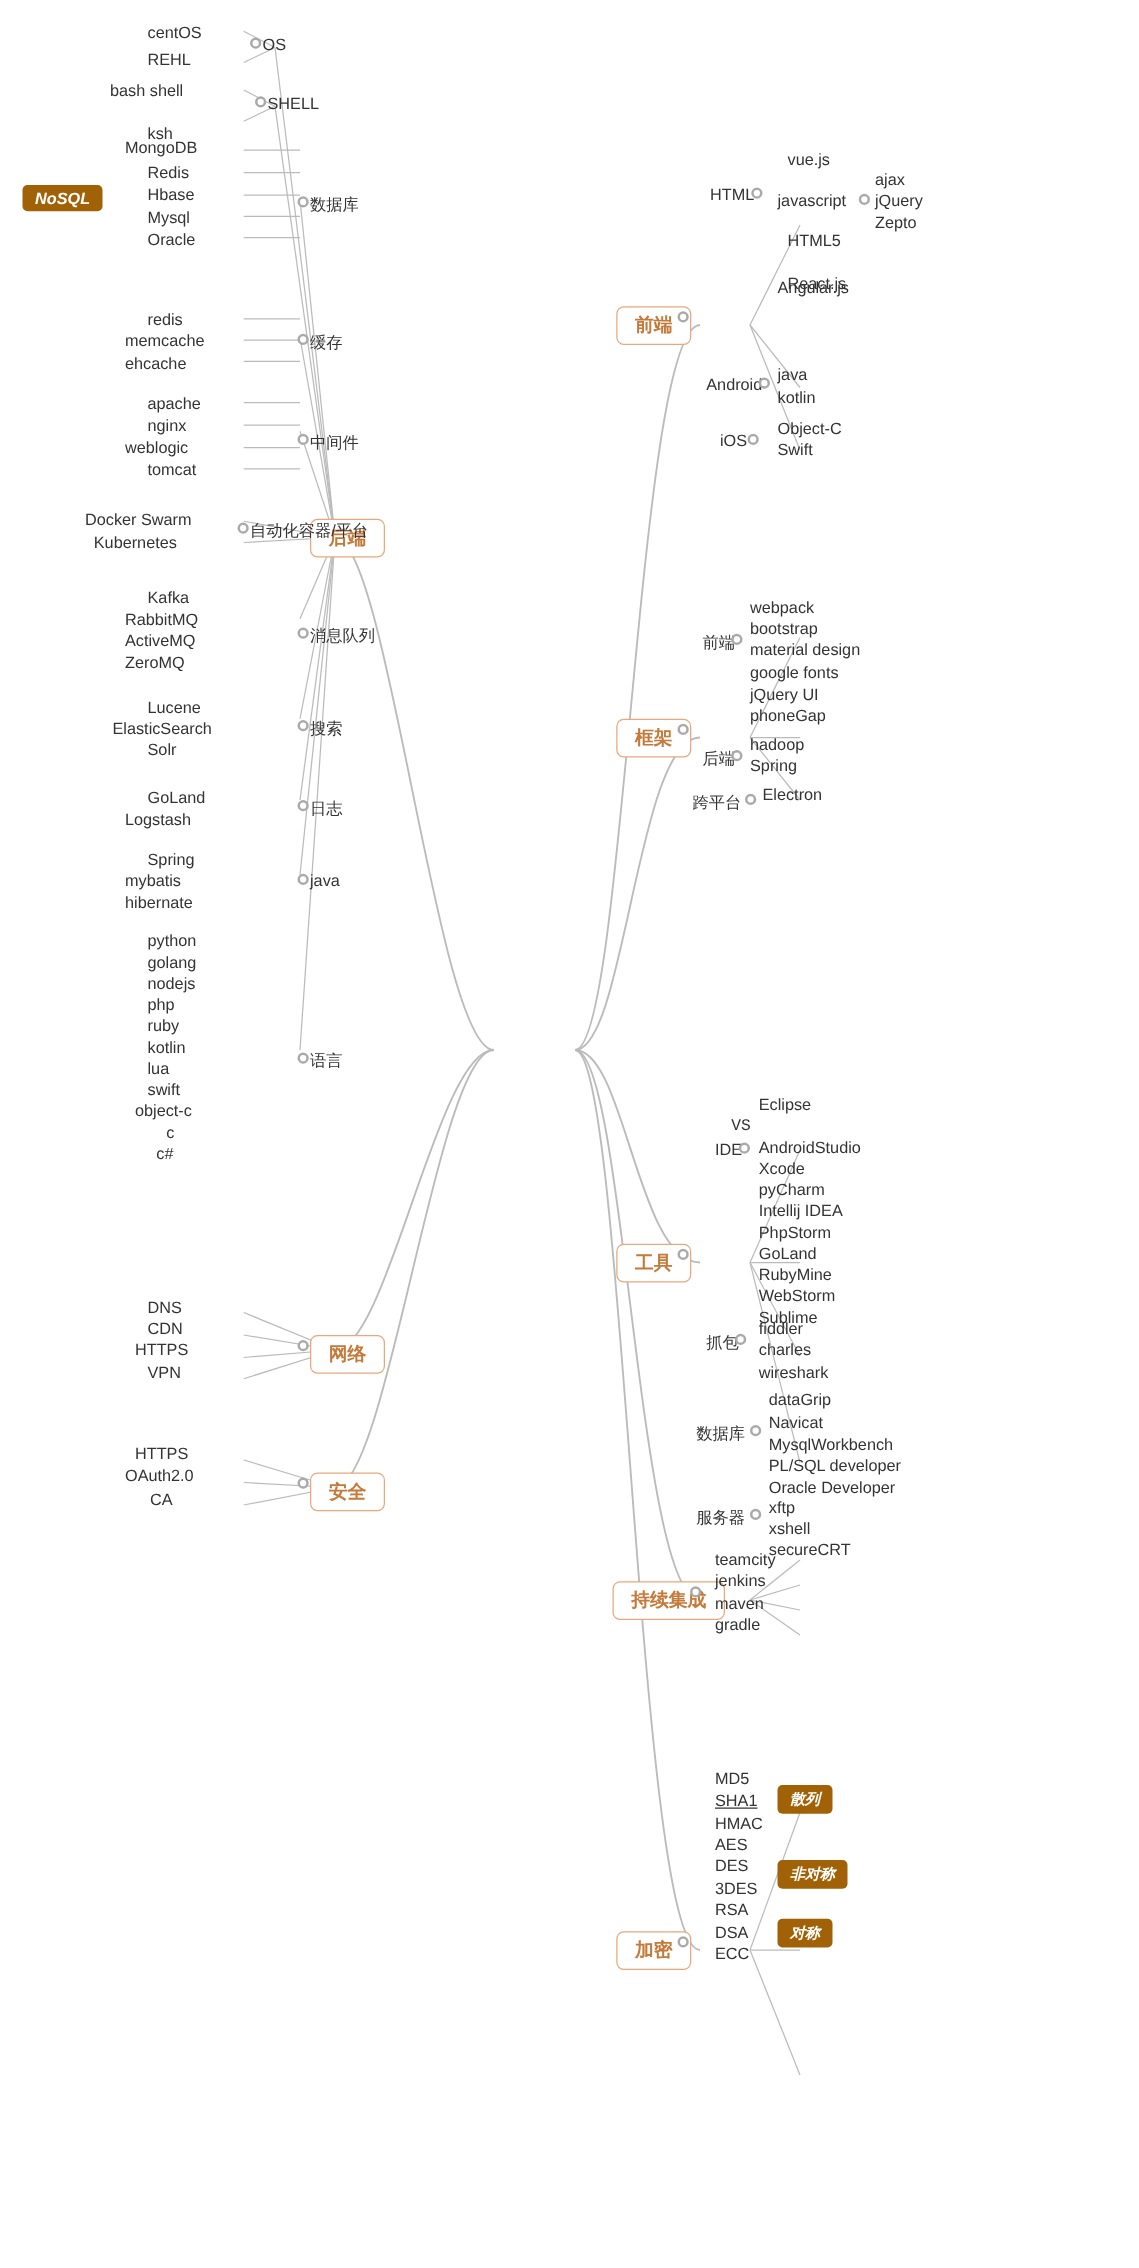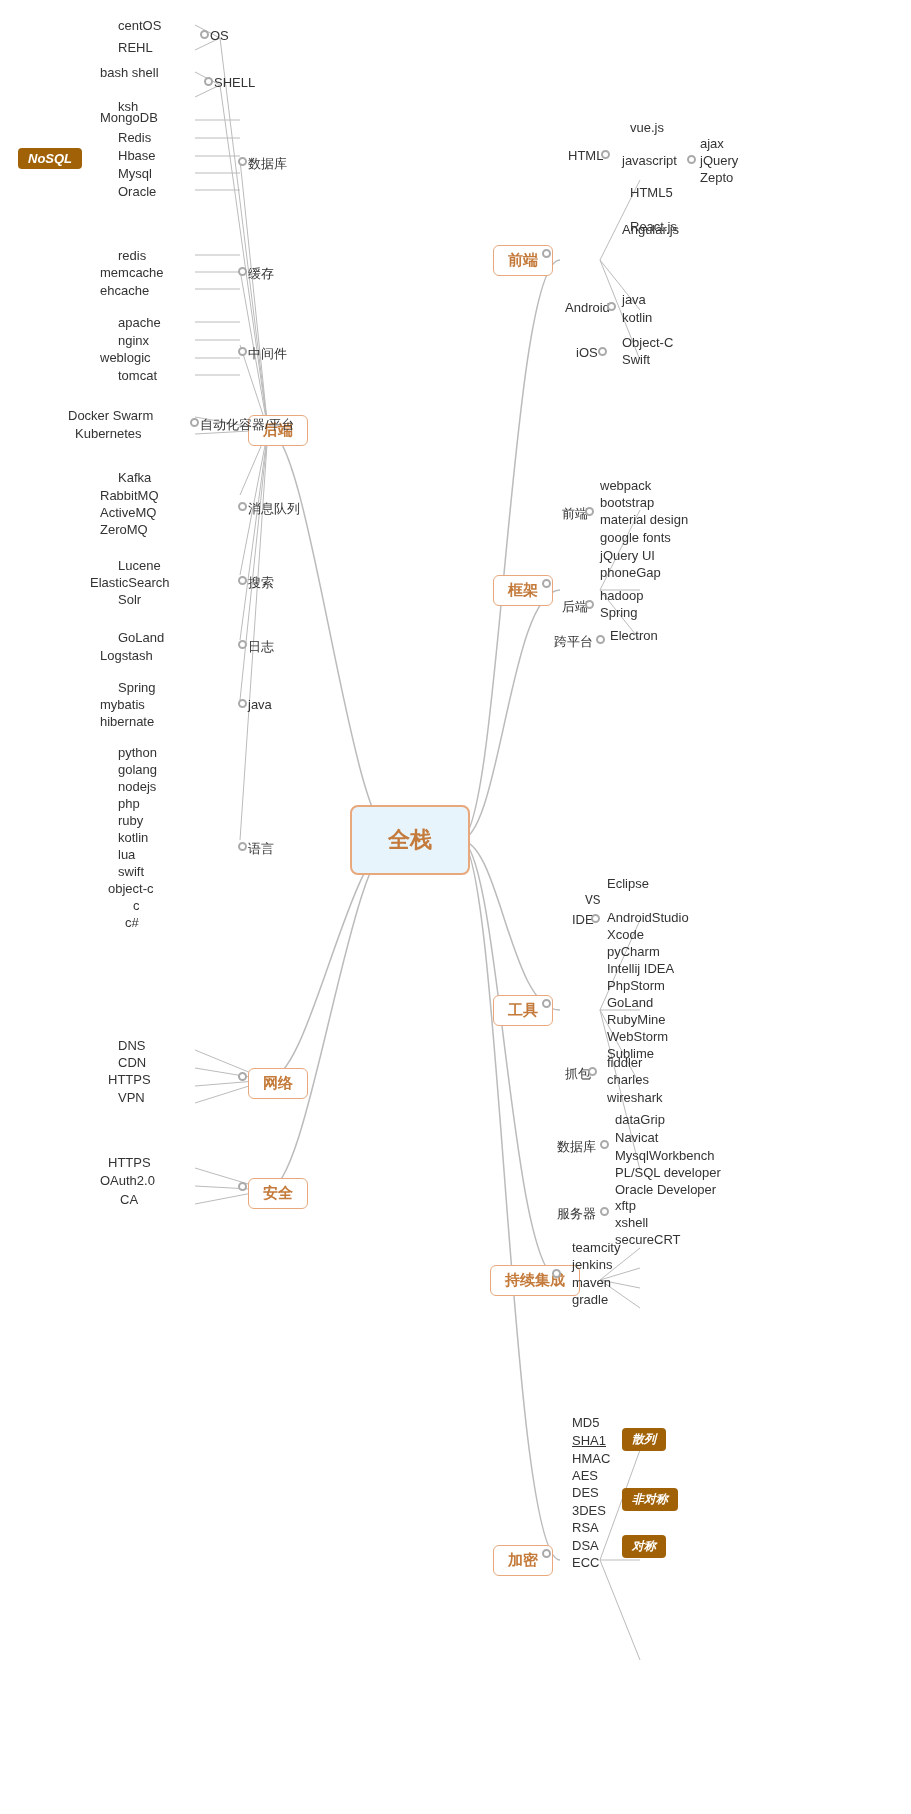--- a/index.html
+++ b/index.html
@@ -167,36 +167,33 @@
   <line x1="268" y1="1080" x2="195" y2="1050" stroke="#bbb" stroke-width="1"></line>
   <line x1="268" y1="1080" x2="195" y2="1068" stroke="#bbb" stroke-width="1"></line>
   <line x1="268" y1="1080" x2="195" y2="1086" stroke="#bbb" stroke-width="1"></line>
   <line x1="268" y1="1080" x2="195" y2="1103" stroke="#bbb" stroke-width="1"></line>
 
   <line x1="268" y1="1190" x2="195" y2="1168" stroke="#bbb" stroke-width="1"></line>
   <line x1="268" y1="1190" x2="195" y2="1186" stroke="#bbb" stroke-width="1"></line>
   <line x1="268" y1="1190" x2="195" y2="1204" stroke="#bbb" stroke-width="1"></line>
 </svg>
 
-<div class="node" style="left:350px;top:810px;width:120px;height:60px;">
-  <div class="node-box center">全栈</div>
-</div>
 
 <div class="nosql-badge" style="left:18px;top:148px;">NoSQL</div>
 
 <div class="node" style="left:248px;top:415px;">
   <div class="node-box">后端</div>
 </div>
 
 <div class="label" style="left:118px;top:18px;">centOS</div>
 <div class="label" style="left:118px;top:40px;">REHL</div>
 <div class="label" style="left:210px;top:28px;">OS</div>
 <div class="dot" style="left:200px;top:30px;"></div>
 
-<div class="label" style="left:100px;top:65px;">bash shell</div>
+<div class="label" style="left:88px;top:65px;">bash shell</div>
 <div class="label" style="left:118px;top:88px;margin-top:11px;">ksh</div>
 <div class="label" style="left:214px;top:75px;">SHELL</div>
 <div class="dot" style="left:204px;top:77px;"></div>
 
 <div class="label" style="left:100px;top:110px;">MongoDB</div>
 <div class="label" style="left:118px;top:130px;">Redis</div>
 <div class="label" style="left:118px;top:148px;">Hbase</div>
 <div class="label" style="left:118px;top:166px;">Mysql</div>
 <div class="label" style="left:118px;top:184px;">Oracle</div>
 <div class="label" style="left:248px;top:155px;">数据库</div>

